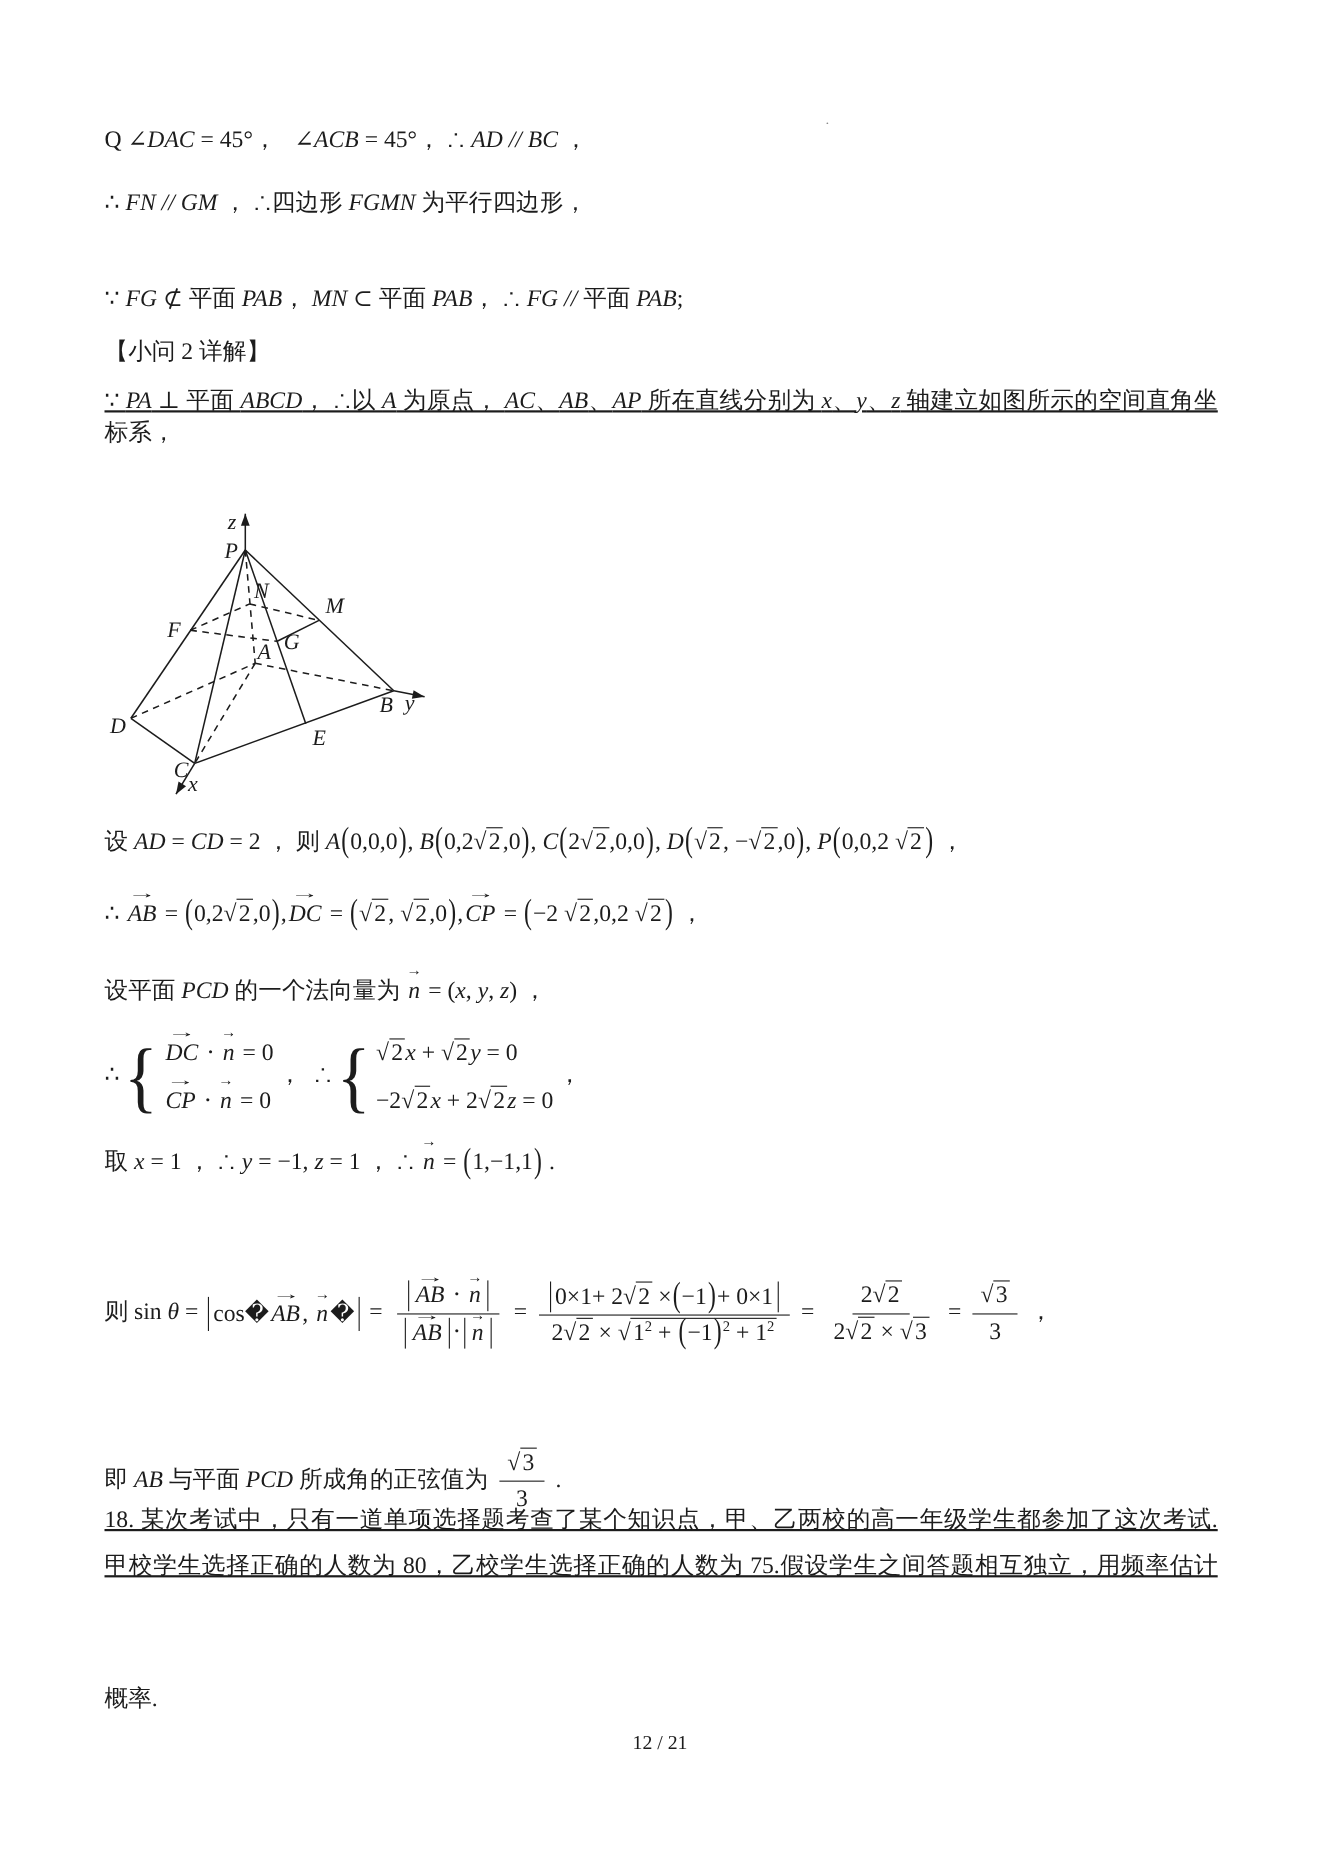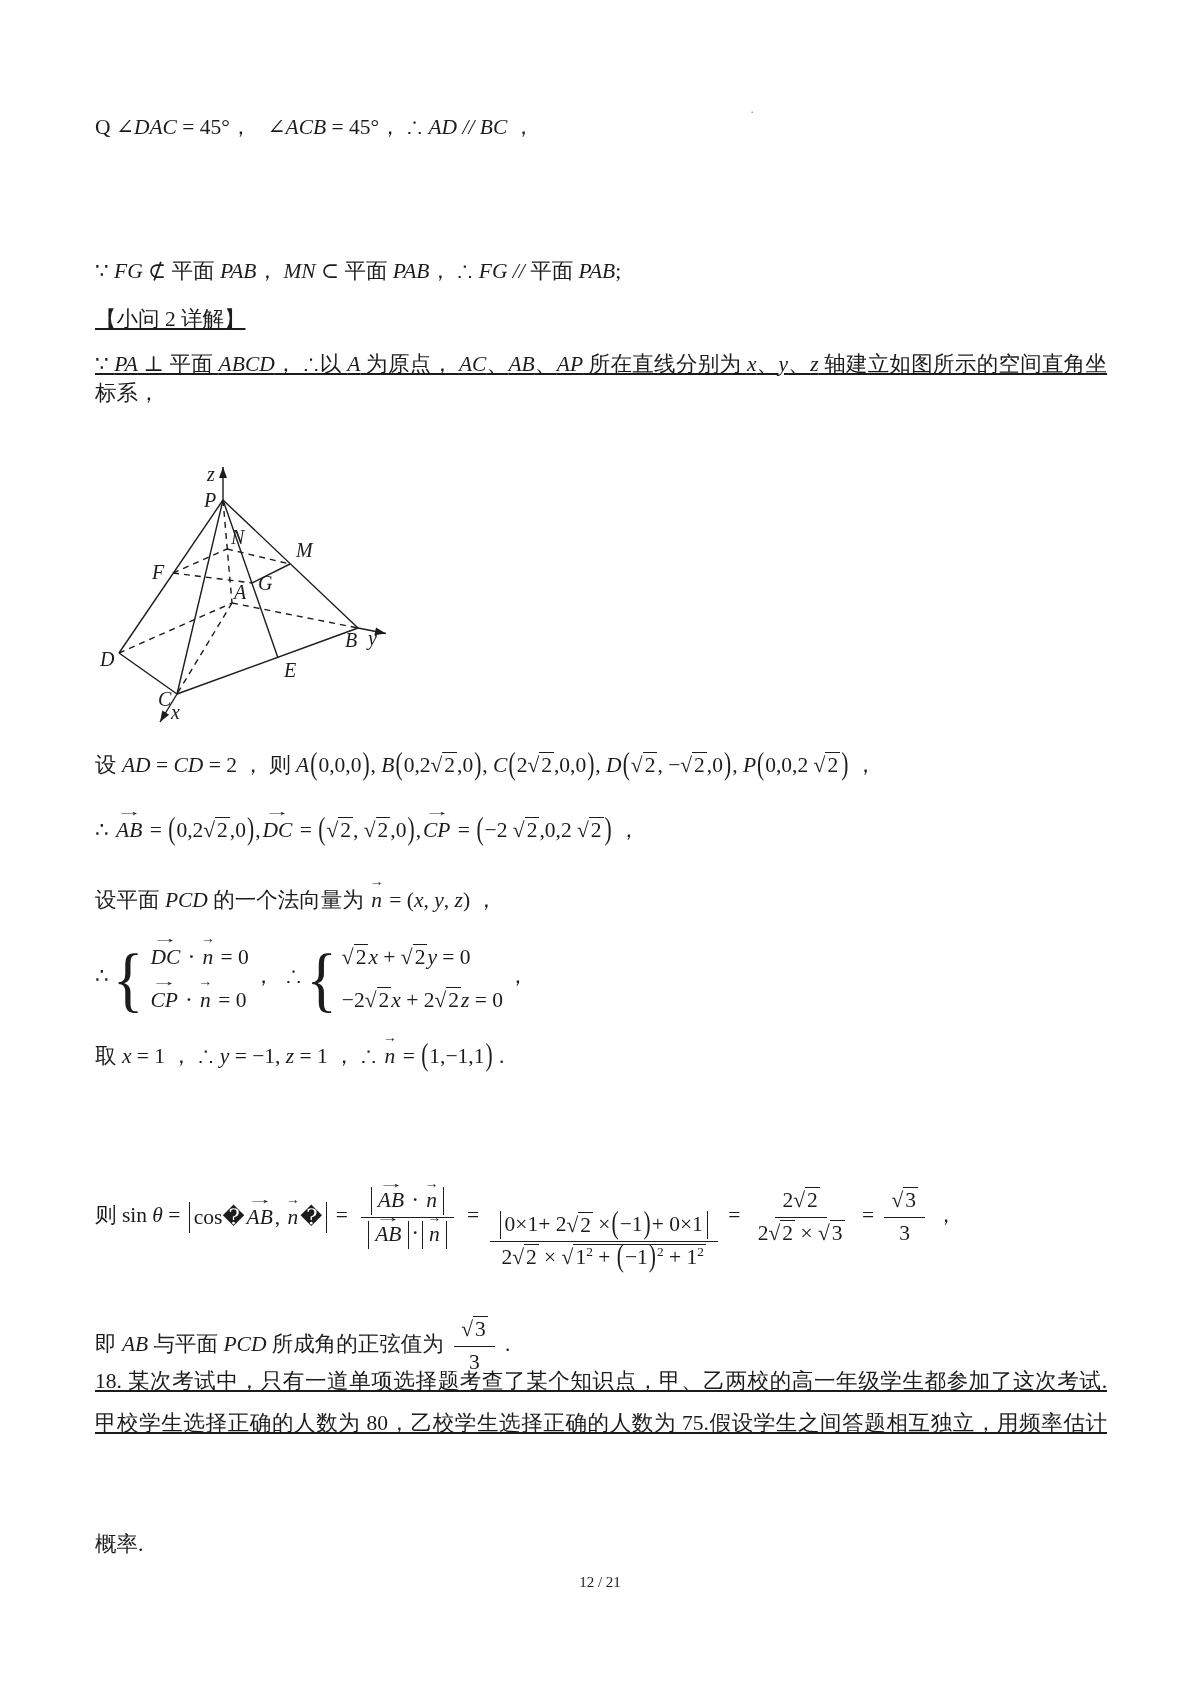--- a/index.html
+++ b/index.html
@@ -8,21 +8,21 @@
     font-family:"Liberation Serif","DejaVu Serif",serif;
     position:relative;overflow:hidden;
   }
   .page{position:absolute;inset:0;}
   .line{
     position:absolute;left:95px;width:1012px;
     font-size:21.5px;line-height:1.42;white-space:nowrap;
   }
   .justify{white-space:normal;text-align:justify;text-align-last:justify;text-justify:inter-ideograph;text-decoration:underline;}
   .justify .seg{white-space:normal;}
-  .center{left:0;width:1200px;text-align:center;white-space:normal;font-size:15px;}
+  .center{left:0;width:1200px;text-align:center;white-space:normal;font-size:18px;}
   .seg{white-space:pre;}
   .it{font-style:italic;}
   .sup{font-size:0.62em;vertical-align:super;line-height:0;}
   .bp{display:inline-block;transform:scaleY(1.48);transform-origin:50% 58%;padding:0 1px;}
   
   .vec{position:relative;display:inline-block;font-style:italic;padding:0 2px;}
   .vec .arr{
     position:absolute;left:50%;top:-0.70em;transform:translateX(-50%);
     font-size:0.64em;font-style:normal;line-height:1;
   }
@@ -87,22 +87,23 @@
         <text x="250" y="222">B</text>
         <text x="273" y="220">y</text>
         <text x="5" y="241">D</text>
         <text x="189" y="252">E</text>
         <text x="63" y="281">C</text>
         <text x="76" y="294">x</text>
       </svg></div>
   <div id="stray">·</div>
   <div class="line center" style="top:1572px">12 / 21</div>
 <div class="line" style="top: 112px;"><span class="seg">Q </span><span class="seg">∠</span><span class="seg it">DAC</span><span class="seg"> = 45°，   </span><span class="seg">∠</span><span class="seg it">ACB</span><span class="seg"> = 45°</span><span class="seg">， ∴ </span><span class="seg it">AD</span><span class="seg"> </span><span class="seg it">//</span><span class="seg"> </span><span class="seg it">BC</span><span class="seg"> ，</span></div>
+    <div class="line" style="top: 169px;"><span class="seg">∴ </span><span class="seg it">FN</span><span class="seg"> </span><span class="seg it">//</span><span class="seg"> </span><span class="seg it">GM</span><span class="seg"> ， ∴四边形 </span><span class="seg it">FGMN</span><span class="seg"> 为平行四边形，</span></div>
     <div class="line" style="top: 256px;"><span class="seg">∵ </span><span class="seg it">FG</span><span class="seg"> ⊄ 平面 </span><span class="seg it">PAB</span><span class="seg">， </span><span class="seg it">MN</span><span class="seg"> ⊂ 平面 </span><span class="seg it">PAB</span><span class="seg">， ∴ </span><span class="seg it">FG</span><span class="seg"> </span><span class="seg it">//</span><span class="seg"> 平面 </span><span class="seg it">PAB</span><span class="seg">;</span></div>
-    <div class="line" style="top: 304px; text-decoration: underline;"><span class="seg">【小问 2 详解】</span></div>
+    <div class="line" style="top: 304px;"><span class="seg">【小问 2 详解】</span></div>
     <div class="line justify" style="top: 349px;"><span class="seg">∵ </span><span class="seg it">PA</span><span class="seg"> ⊥ 平面 </span><span class="seg it">ABCD</span><span class="seg">， ∴以 </span><span class="seg it">A</span><span class="seg"> 为原点， </span><span class="seg it">AC</span><span class="seg">、</span><span class="seg it">AB</span><span class="seg">、</span><span class="seg it">AP</span><span class="seg"> 所在直线分别为 </span><span class="seg it">x</span><span class="seg">、</span><span class="seg it">y</span><span class="seg">、</span><span class="seg it">z</span><span class="seg"> 轴建立如图所示的空间直角坐</span></div>
     <div class="line" style="top: 378px;"><span class="seg">标系，</span></div>
     <div class="line" style="top: 750px;"><span class="seg">设 </span><span class="seg it">AD</span><span class="seg"> = </span><span class="seg it">CD</span><span class="seg"> = 2 ， 则 </span><span class="seg it">A</span><span class="bp">(</span><span class="seg">0,0,0</span><span class="bp">)</span><span class="seg">, </span><span class="seg it">B</span><span class="bp">(</span><span class="seg">0,2</span><span class="sqrt">
         <span class="sign">√</span>
         <span class="rad">2</span>
       </span><span class="seg">,0</span><span class="bp">)</span><span class="seg">, </span><span class="seg it">C</span><span class="bp">(</span><span class="seg">2</span><span class="sqrt">
         <span class="sign">√</span>
         <span class="rad">2</span>
       </span><span class="seg">,0,0</span><span class="bp">)</span><span class="seg">, </span><span class="seg it">D</span><span class="bp">(</span><span class="sqrt">
         <span class="sign">√</span>
@@ -157,21 +158,21 @@
             <span class="vec w2"><span class="arr">→</span><span class="letters">AB</span></span>
             <span class="seg"> ⋅ </span>
             <span class="vec"><span class="arr">→</span><span class="letters">n</span></span>
           </span></span>
         <span class="fd" style="display: block;"><span class="abs">
             <span class="vec w2"><span class="arr">→</span><span class="letters">AB</span></span>
           </span><span class="seg">⋅</span><span class="abs">
             <span class="vec"><span class="arr">→</span><span class="letters">n</span></span>
           </span></span>
       </span><span class="seg"> = </span><span class="frac">
-        <span class="fn" style="display: block; margin-top: 47px;"><span class="abs">
+        <span class="fn" style="display: block;"><span class="abs">
             <span class="seg">0×1+ 2</span>
             <span class="sqrt">
               <span class="sign">√</span>
               <span class="rad">2</span>
             </span>
             <span class="seg"> ×</span>
             <span class="bp">(</span>
             <span class="seg">−1</span>
             <span class="bp">)</span>
             <span class="seg">+ 0×1</span>

